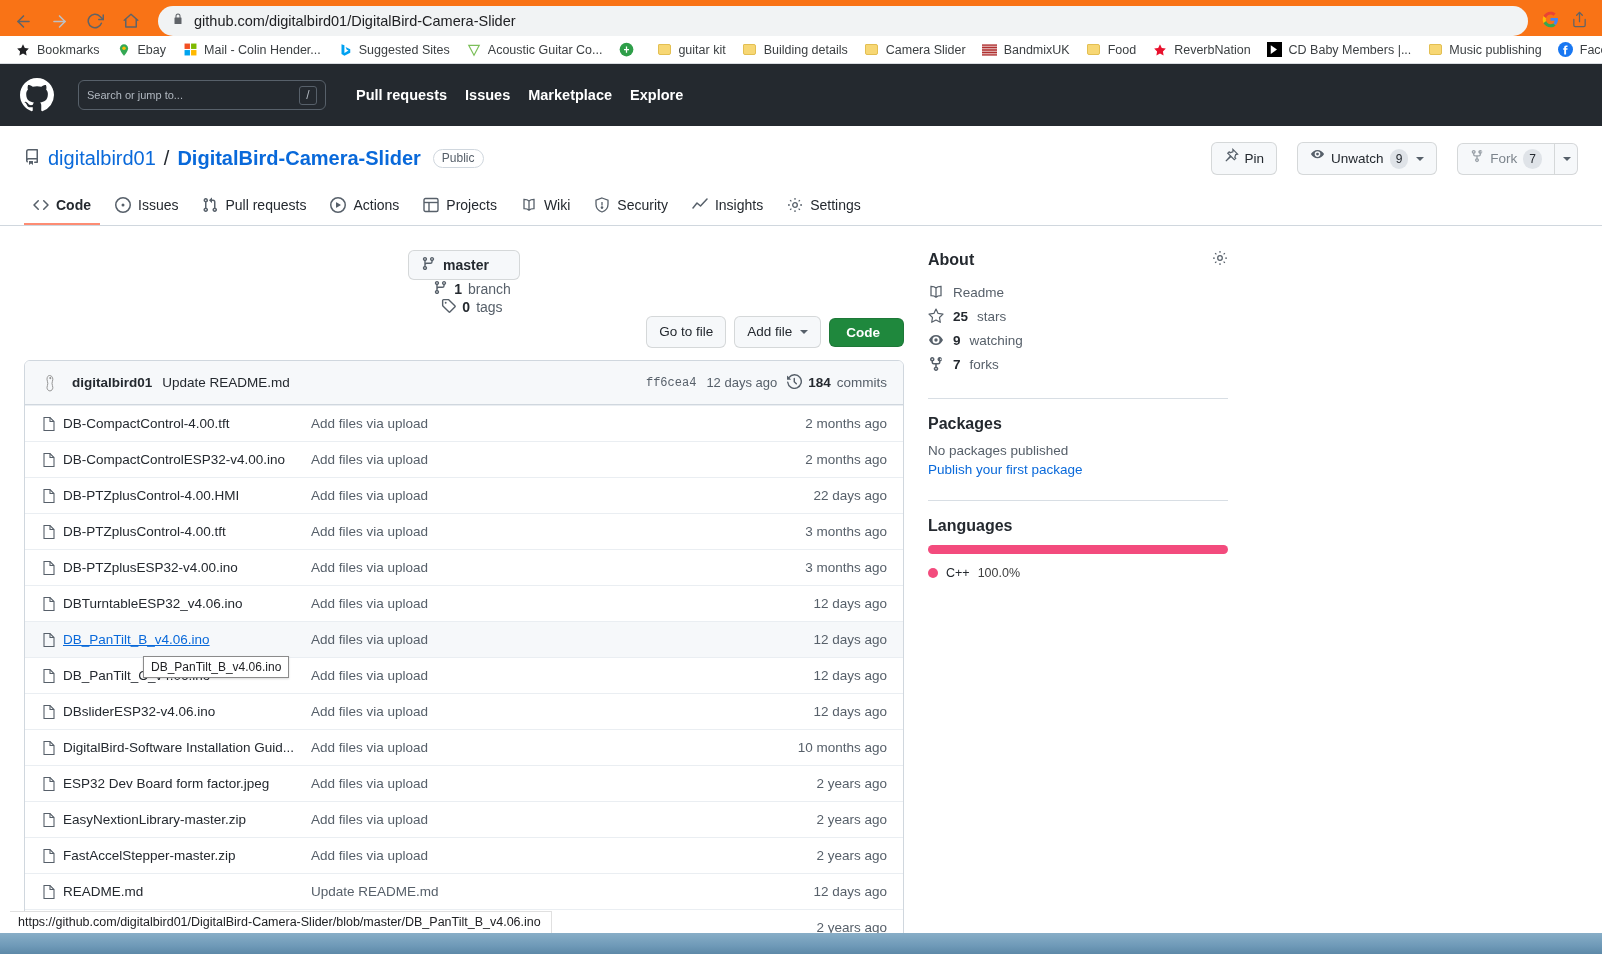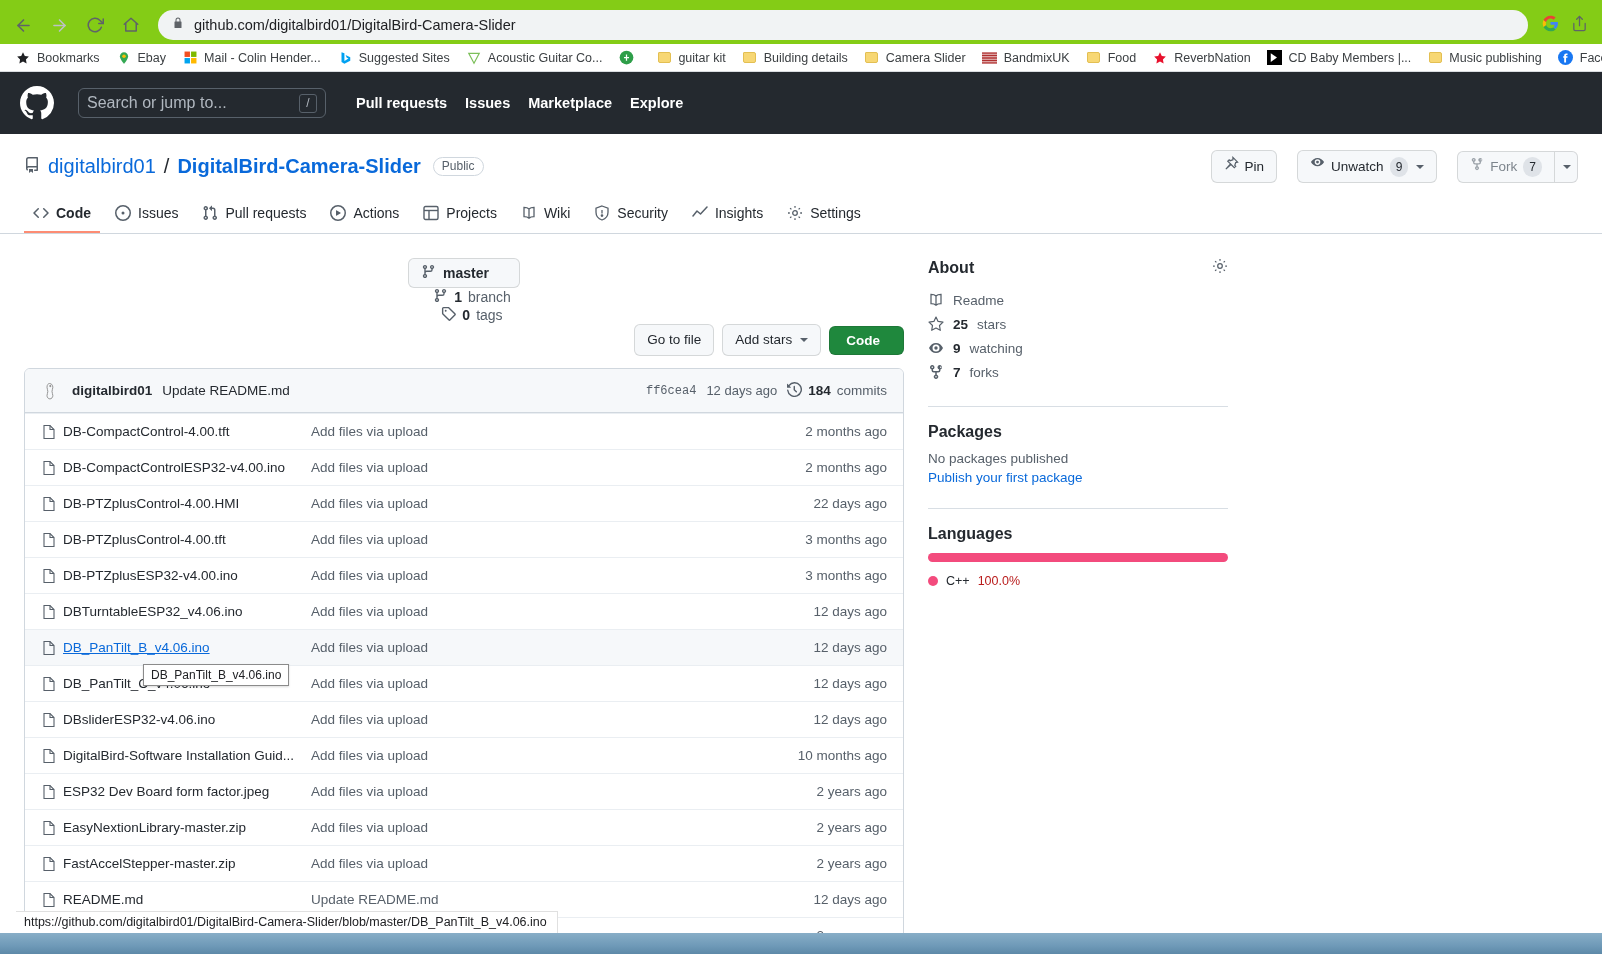--- a/index.html
+++ b/index.html
@@ -5,23 +5,23 @@
   * { box-sizing: border-box; margin: 0; padding: 0; }
   html, body {
     width: 1602px; height: 954px;
     font-family: "Liberation Sans", sans-serif;
     overflow: hidden;
     background: #ffffff;
   }
 
   
   .browser-top {
-    background: #84cc16;
+    background: #f97316;
     padding: 6px 8px 0 8px;
-    height: 44px;
+    height: 36px;
     display: flex;
     align-items: center;
     gap: 6px;
   }
   .nav-btn {
     width: 30px; height: 30px;
     display: flex; align-items: center; justify-content: center;
     border-radius: 50%;
     color: #5f6368;
     flex: 0 0 auto;
@@ -90,21 +90,21 @@
   .gh-logo { width: 34px; height: 34px; flex: 0 0 34px; }
   .gh-search {
     width: 248px; height: 30px;
     border: 1px solid #57606a;
     border-radius: 6px;
     display: flex; align-items: center;
     padding: 0 8px;
     justify-content: space-between;
     margin-left: 8px;
   }
-  .gh-search .ph { color: #b1b8c0; font-size: 16px; }
+  .gh-search .ph { color: #b1b8c0; font-size: 11px; }
   .slash {
     border: 1px solid #57606a;
     border-radius: 3px;
     color: #b1b8c0;
     font-size: 12px;
     width: 18px; height: 19px;
     display: flex; align-items: center; justify-content: center;
   }
   .gh-nav { display: flex; gap: 18px; margin-left: 14px; }
   .gh-nav a { color: #ffffff; font-size: 14.5px; font-weight: bold; text-decoration: none; white-space: nowrap; }
@@ -286,26 +286,26 @@
     padding: 4px 0;
   }
   .side-row b { color: #24292f; font-weight: bold; }
   .side-row svg { color: #57606a; flex: 0 0 auto; }
   .side-div { border-top: 1px solid #d8dee4; margin: 18px 0 16px 0; }
   .side-text { font-size: 13.5px; color: #57606a; margin-bottom: 2px; }
   .side-link { font-size: 13.5px; color: #0969da; text-decoration: none; }
   .lang-bar { height: 9px; border-radius: 6px; overflow: hidden; display: flex; margin: 6px 0 12px 0; }
   .lang-item { display: flex; align-items: center; gap: 8px; font-size: 12.5px; color: #24292f; }
   .lang-item .dot { width: 10px; height: 10px; border-radius: 50%; flex: 0 0 10px; }
-  .lang-item .pct { color: #b91c1c; }
+  .lang-item .pct { color: #404040; }
 
   
   .statusbar {
     position: absolute;
-    left: 16px; bottom: 21px;
+    left: 10px; bottom: 21px;
     background: #ffffff;
     border: 1px solid #e0e0e0;
     border-left: none; border-bottom: none;
     font-size: 12.5px;
     color: #202124;
     padding: 3px 10px 4px 8px;
     white-space: nowrap;
     z-index: 60;
   }
   .bottom-strip {
@@ -657,21 +657,21 @@
         </span>
         <b>0</b>
         <span>tags</span>
       </div>
 
       <div class="toolbar-right">
         <div class="btn">
           <span>Go to file</span>
         </div>
         <div class="btn">
-          <span>Add stars</span>
+          <span>Add file</span>
           <span class="caret"></span>
         </div>
         <div class="btn-code">
           <span>Code</span>
           <span class="caret"></span>
         </div>
       </div>
     </div>
 
     <div class="file-box">

